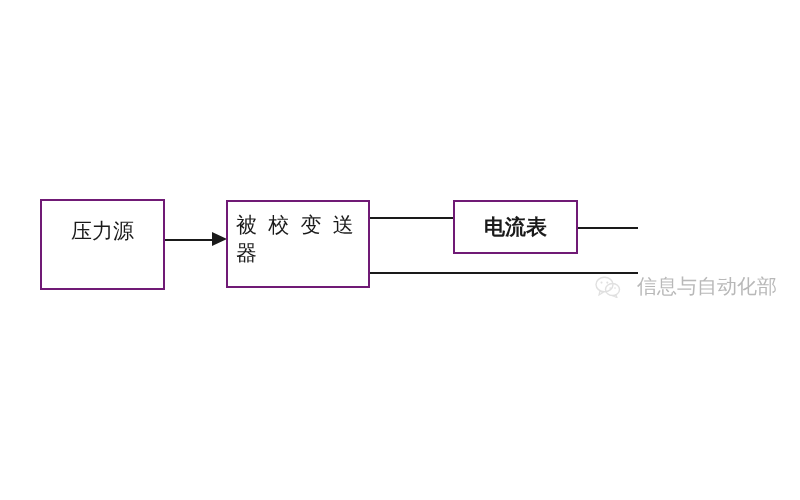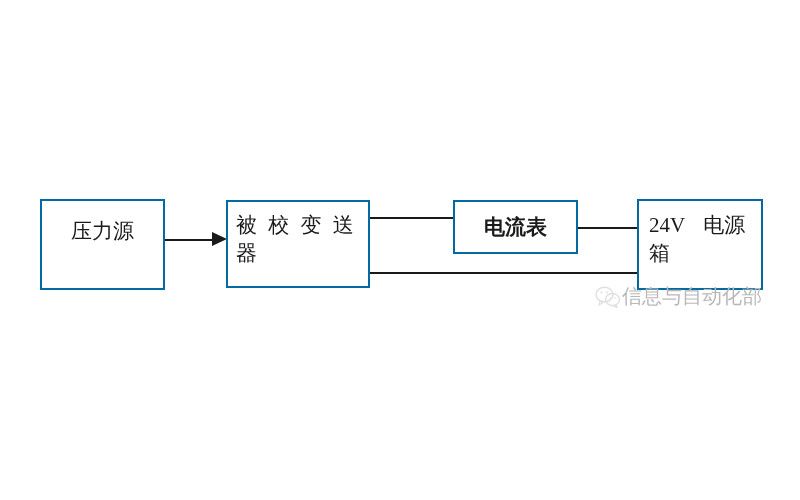--- a/index.html
+++ b/index.html
@@ -16,21 +16,21 @@
     width: 800px;
     height: 500px;
     background: #ffffff;
     overflow: hidden;
   }
 
   
   .box {
     position: absolute;
     box-sizing: border-box;
-    border: 2px solid #0369a1;
+    border: 2px solid #701a75;
     background: #ffffff;
     z-index: 3;
   }
   .box-label {
     position: absolute;
     left: 0;
     right: 0;
     color: #1a1a1a;
     font-family: "Liberation Serif", serif;
     line-height: 1.35;
@@ -135,24 +135,24 @@
   #wire-transmitter-to-power-bottom {
     left: 370px;
     top: 272px;
     width: 268px;
   }
 
   
   #watermark {
     position: absolute;
     left: 595px;
-    top: 283px;
+    top: 273px;
     display: flex;
     align-items: center;
-    gap: 1px;
+    gap: 16px;
     z-index: 4;
     pointer-events: none;
   }
   #watermark-logo {
     width: 26px;
     height: 22px;
     opacity: 0.30;
   }
   #watermark-text {
     font-family: "Liberation Serif", serif;
@@ -181,23 +181,20 @@
   <div class="wire-h" id="wire-transmitter-to-ammeter"></div>
 
   <div class="box" id="box-ammeter">
     <div class="box-label">电流表</div>
   </div>
 
   <div class="wire-h" id="wire-ammeter-to-power"></div>
 
   <div class="wire-h" id="wire-transmitter-to-power-bottom"></div>
 
-  <div class="box" id="box-power-supply">
-    <div class="box-label"><span class="volt">24V</span><span class="gap"></span><span>电源箱</span></div>
-  </div>
 
   <div id="watermark">
     <svg id="watermark-logo" viewBox="0 0 26 22">
       <ellipse cx="9.5" cy="8.5" rx="8.5" ry="7.2" fill="none" stroke="#9a9a9a" stroke-width="1.4"></ellipse>
       <path d="M5 15 L4 19 L8 16.6 Z" fill="none" stroke="#9a9a9a" stroke-width="1.2"></path>
       <circle cx="6.5" cy="6.6" r="1.05" fill="#9a9a9a"></circle>
       <circle cx="12.3" cy="6.6" r="1.05" fill="#9a9a9a"></circle>
       <ellipse cx="17.5" cy="13.5" rx="7" ry="6" fill="none" stroke="#9a9a9a" stroke-width="1.4"></ellipse>
       <path d="M21 19 L22 21.6 L18.4 20 Z" fill="none" stroke="#9a9a9a" stroke-width="1.2"></path>
       <circle cx="15.2" cy="12" r="0.85" fill="#9a9a9a"></circle>

